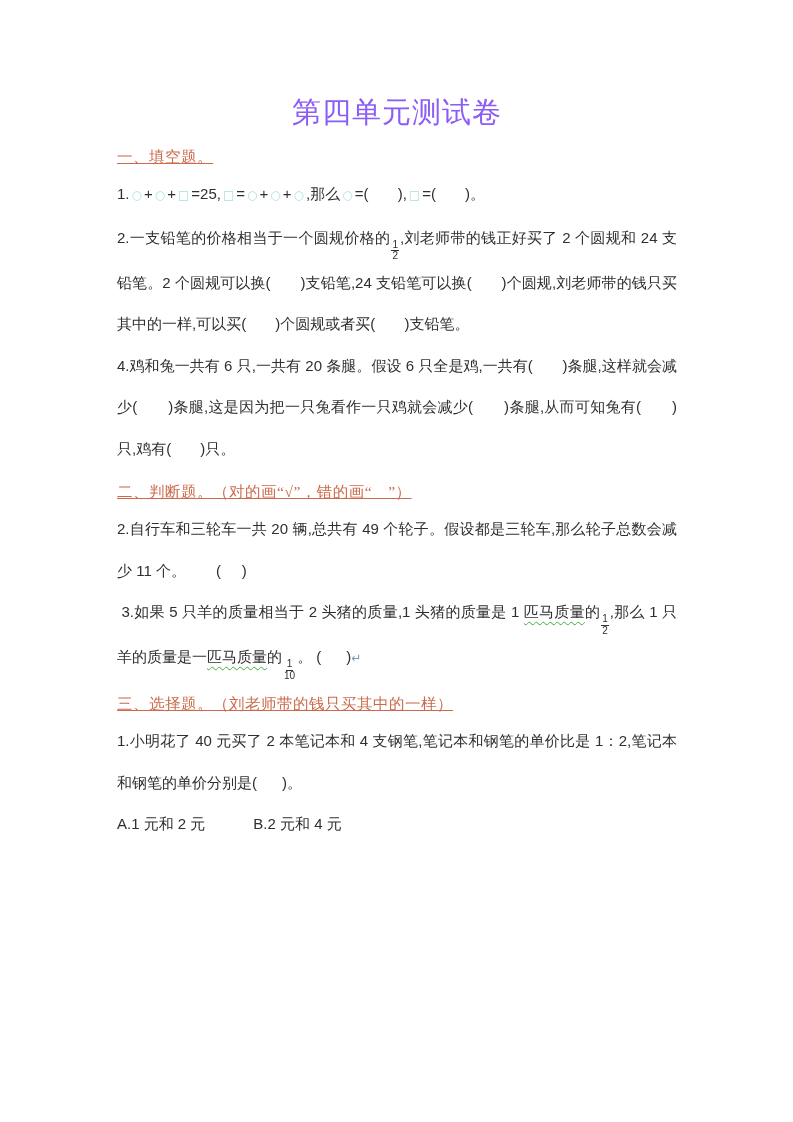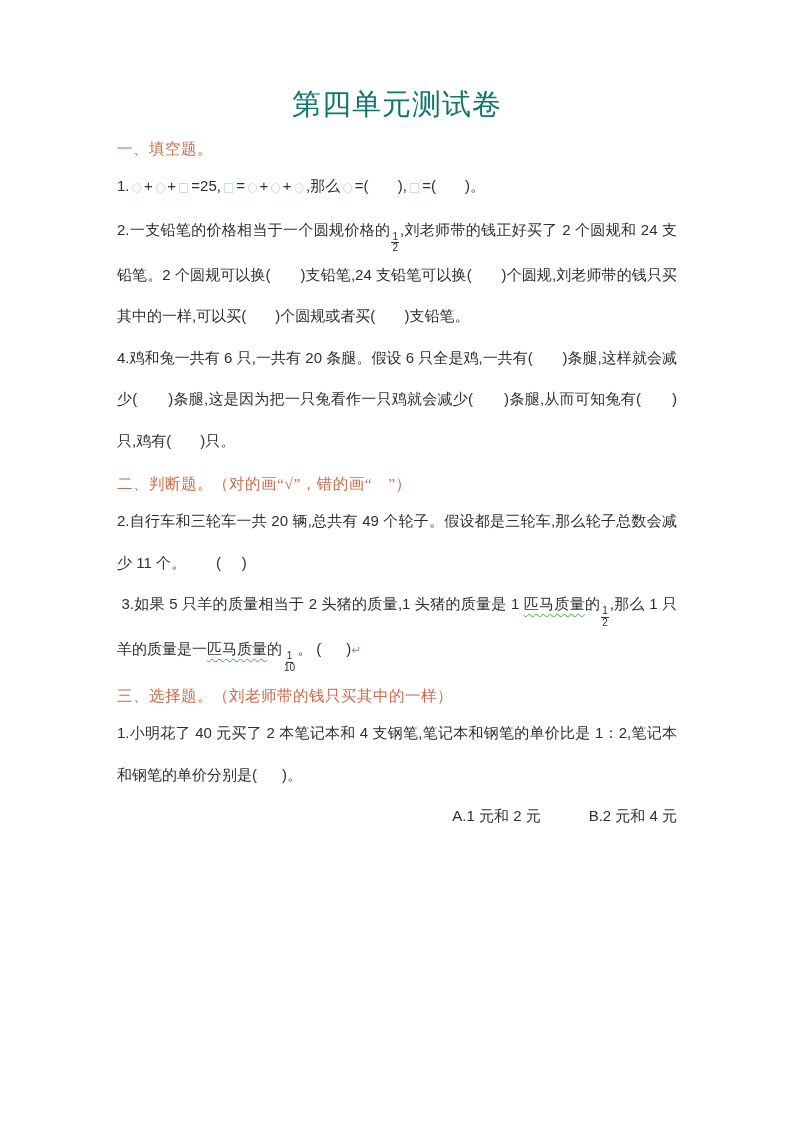--- a/index.html
+++ b/index.html
@@ -16,43 +16,44 @@
     width:793px;height:1122px;
     padding:84px 116px 0 117px;
     background:#fff;
     font-family:"Liberation Sans","DejaVu Sans",sans-serif;
     color:var(--text-dark);
   }
   .title{
     font-family:Liberation Serif, serif;
     font-weight:500;
     font-size:29px;
-    color:#0f766e;
+    color:#8b5cf6;
     text-align:center;
-    margin:0 0 14px 0;
+    margin:8px 0 14px 0;
     line-height:40px;
     letter-spacing:1px;
   }
   .heading{
     font-family:"Liberation Serif","DejaVu Serif",serif;
     color:var(--heading-orange);
     font-size:15.5px;
     line-height:22px;
     margin:12px 0 5px 0;
     letter-spacing:0.5px;
+    text-decoration:underline;
   }
   .q{
     font-size:15px;
     line-height:41.5px;
     margin:0;
     text-align:justify;
     white-space:pre-wrap;
     color:var(--text-dark);
   }
-  .q.no-justify{text-align:right;margin-left:37px;}
+  .q.no-justify{text-align:left;}
   .seg-shape{
     color:var(--shape-cyan);
     font-family:"DejaVu Sans",sans-serif;
     font-size:12px;
     margin:0 2px;
   }
   .frac{
     display:inline-flex;
     flex-direction:column;
     align-items:center;

